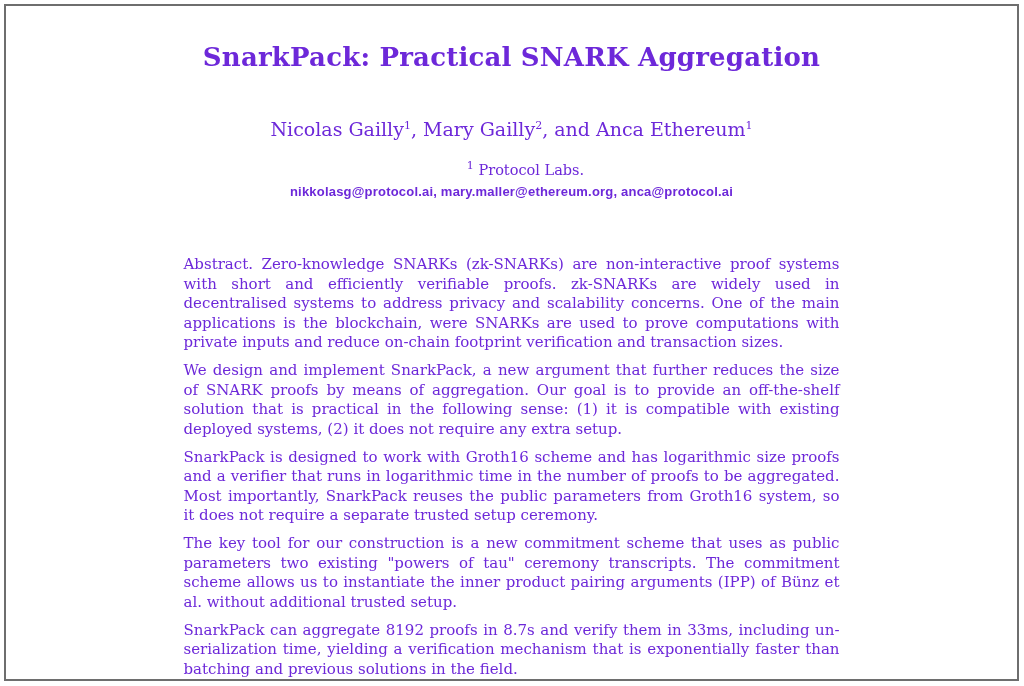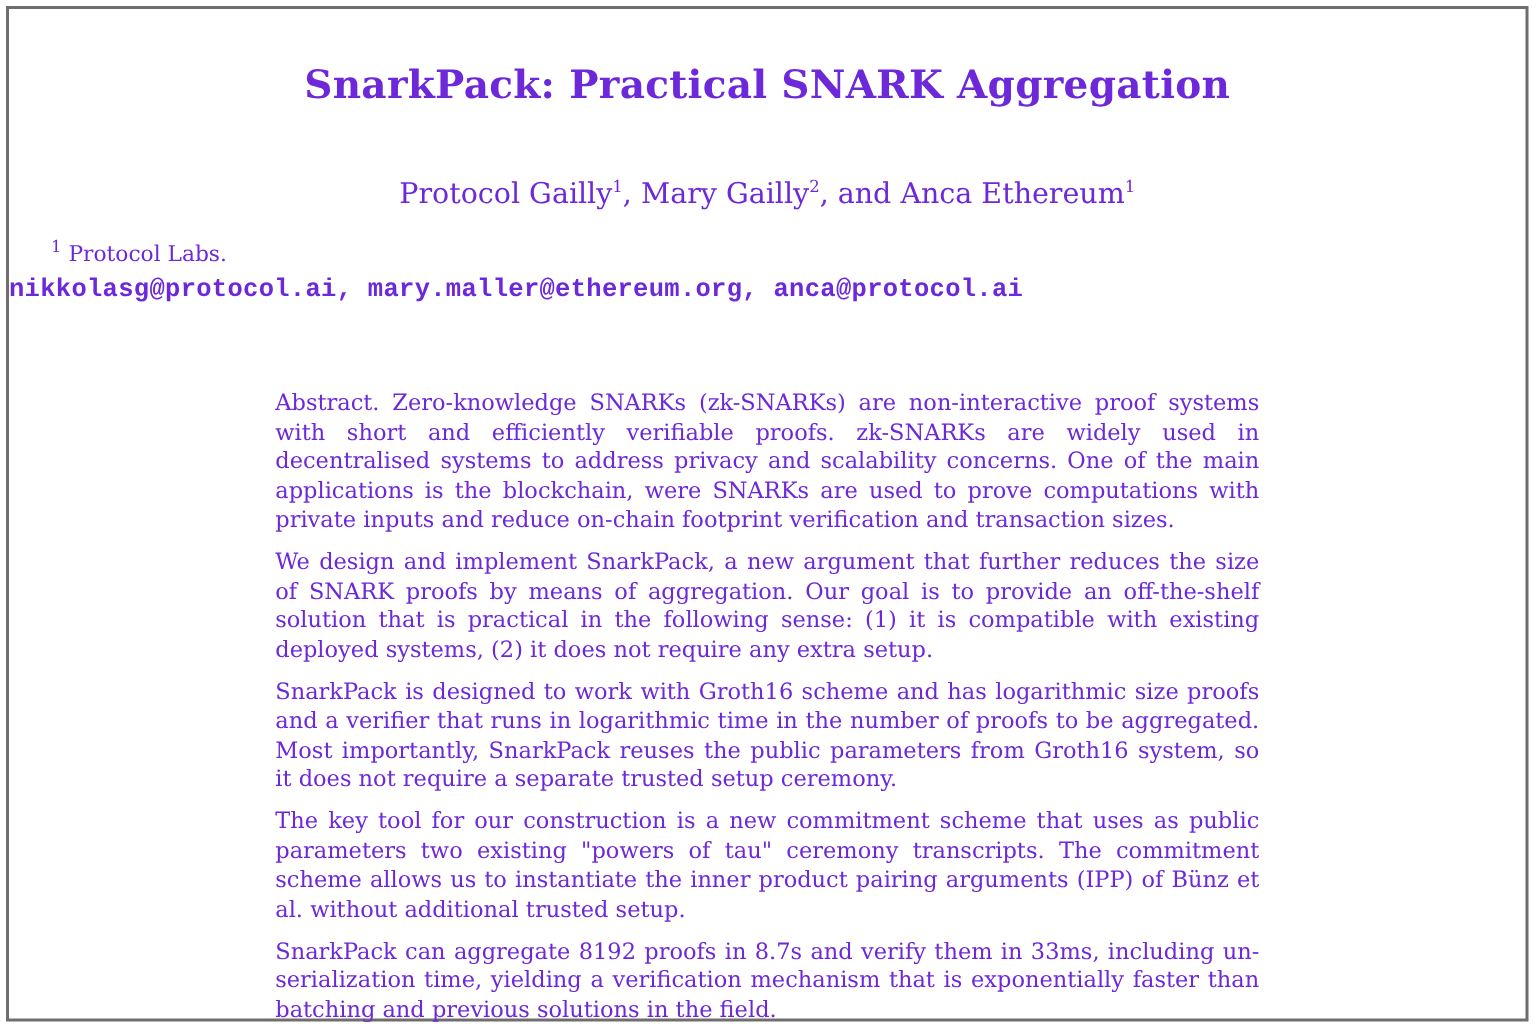--- a/index.html
+++ b/index.html
@@ -32,30 +32,31 @@
     text-align: center;
     font-size: 19px;
   }
   sup.author-sup, sup.affil-sup {
     font-size: 11px;
     vertical-align: super;
     line-height: 0;
   }
   .affiliations {
     margin-top: 20px;
+    text-align: center;
     font-size: 14.5px;
     line-height: 21px;
     padding-left: 28px;
   }
   .email-line {
     margin-top: 3px;
-    text-align: left;
-    font-family: Liberation Mono, monospace;
+    text-align: center;
+    font-family: Liberation Sans, sans-serif;
     font-weight: bold;
-    font-size: 17px;
+    font-size: 13px;
     letter-spacing: 0.2px;
   }
   .abstract {
     width: 656px;
     margin: 56px auto 0 auto;
     font-size: 15px;
     line-height: 19.5px;
     text-align: justify;
   }
   .abstract p {
@@ -66,21 +67,21 @@
   }
 </style>
 </head>
 <body>
 
 <div class="page-frame">
 
   <h1 class="paper-title">SnarkPack: Practical SNARK Aggregation</h1>
 
   <div class="author-line">
-    <span>Protocol Gailly</span><sup class="author-sup">1</sup><span>, </span><span>Mary Gailly</span><sup class="author-sup">2</sup><span>, and </span><span>Anca Ethereum</span><sup class="author-sup">1</sup>
+    <span>Nicolas Gailly</span><sup class="author-sup">1</sup><span>, </span><span>Mary Gailly</span><sup class="author-sup">2</sup><span>, and </span><span>Anca Ethereum</span><sup class="author-sup">1</sup>
   </div>
 
   <div class="affiliations">
     <div><sup class="affil-sup">1</sup> <span>Protocol Labs.</span></div>
   </div>
 
   <div class="email-line">nikkolasg@protocol.ai, mary.maller@ethereum.org, anca@protocol.ai</div>
 
   <div class="abstract">
     <p><span class="abstract-label">Abstract.</span> <span>Zero-knowledge SNARKs (zk-SNARKs) are non-interactive proof systems with short and efficiently verifiable proofs. zk-SNARKs are widely used in decentralised systems to address privacy and scalability concerns. One of the main applications is the blockchain, were SNARKs are used to prove computations with private inputs and reduce on-chain footprint verification and transaction sizes.</span></p>

